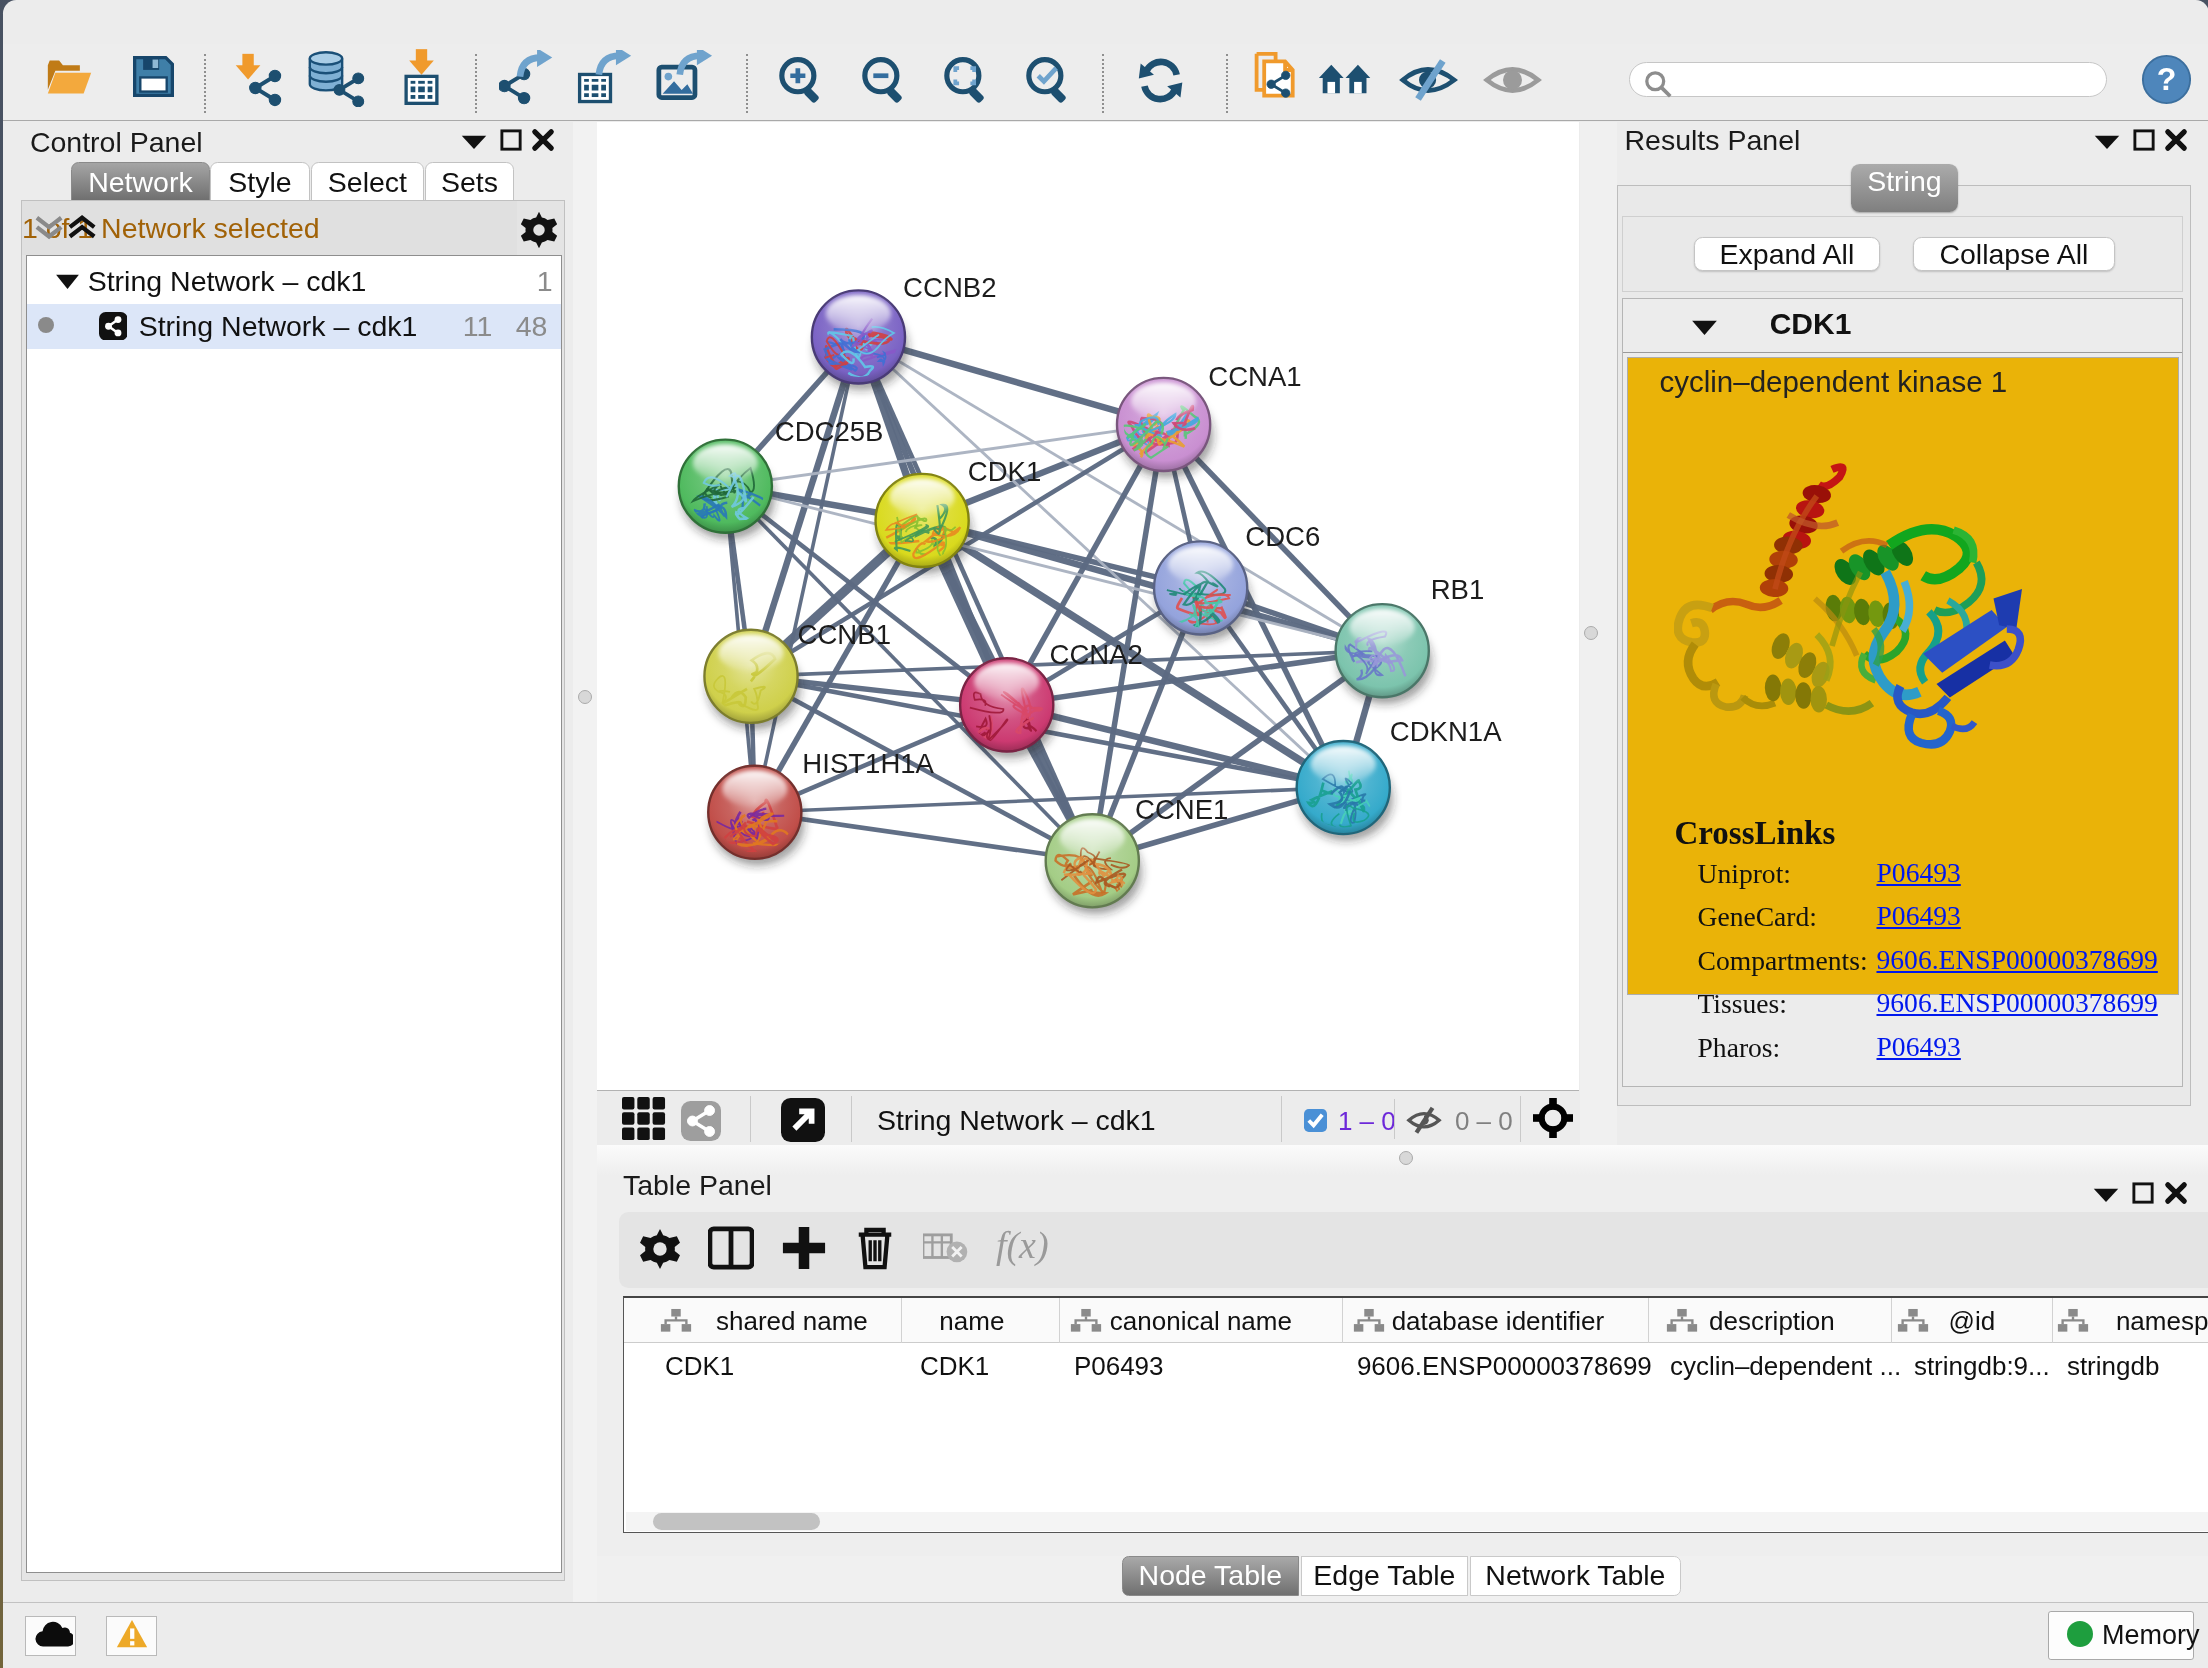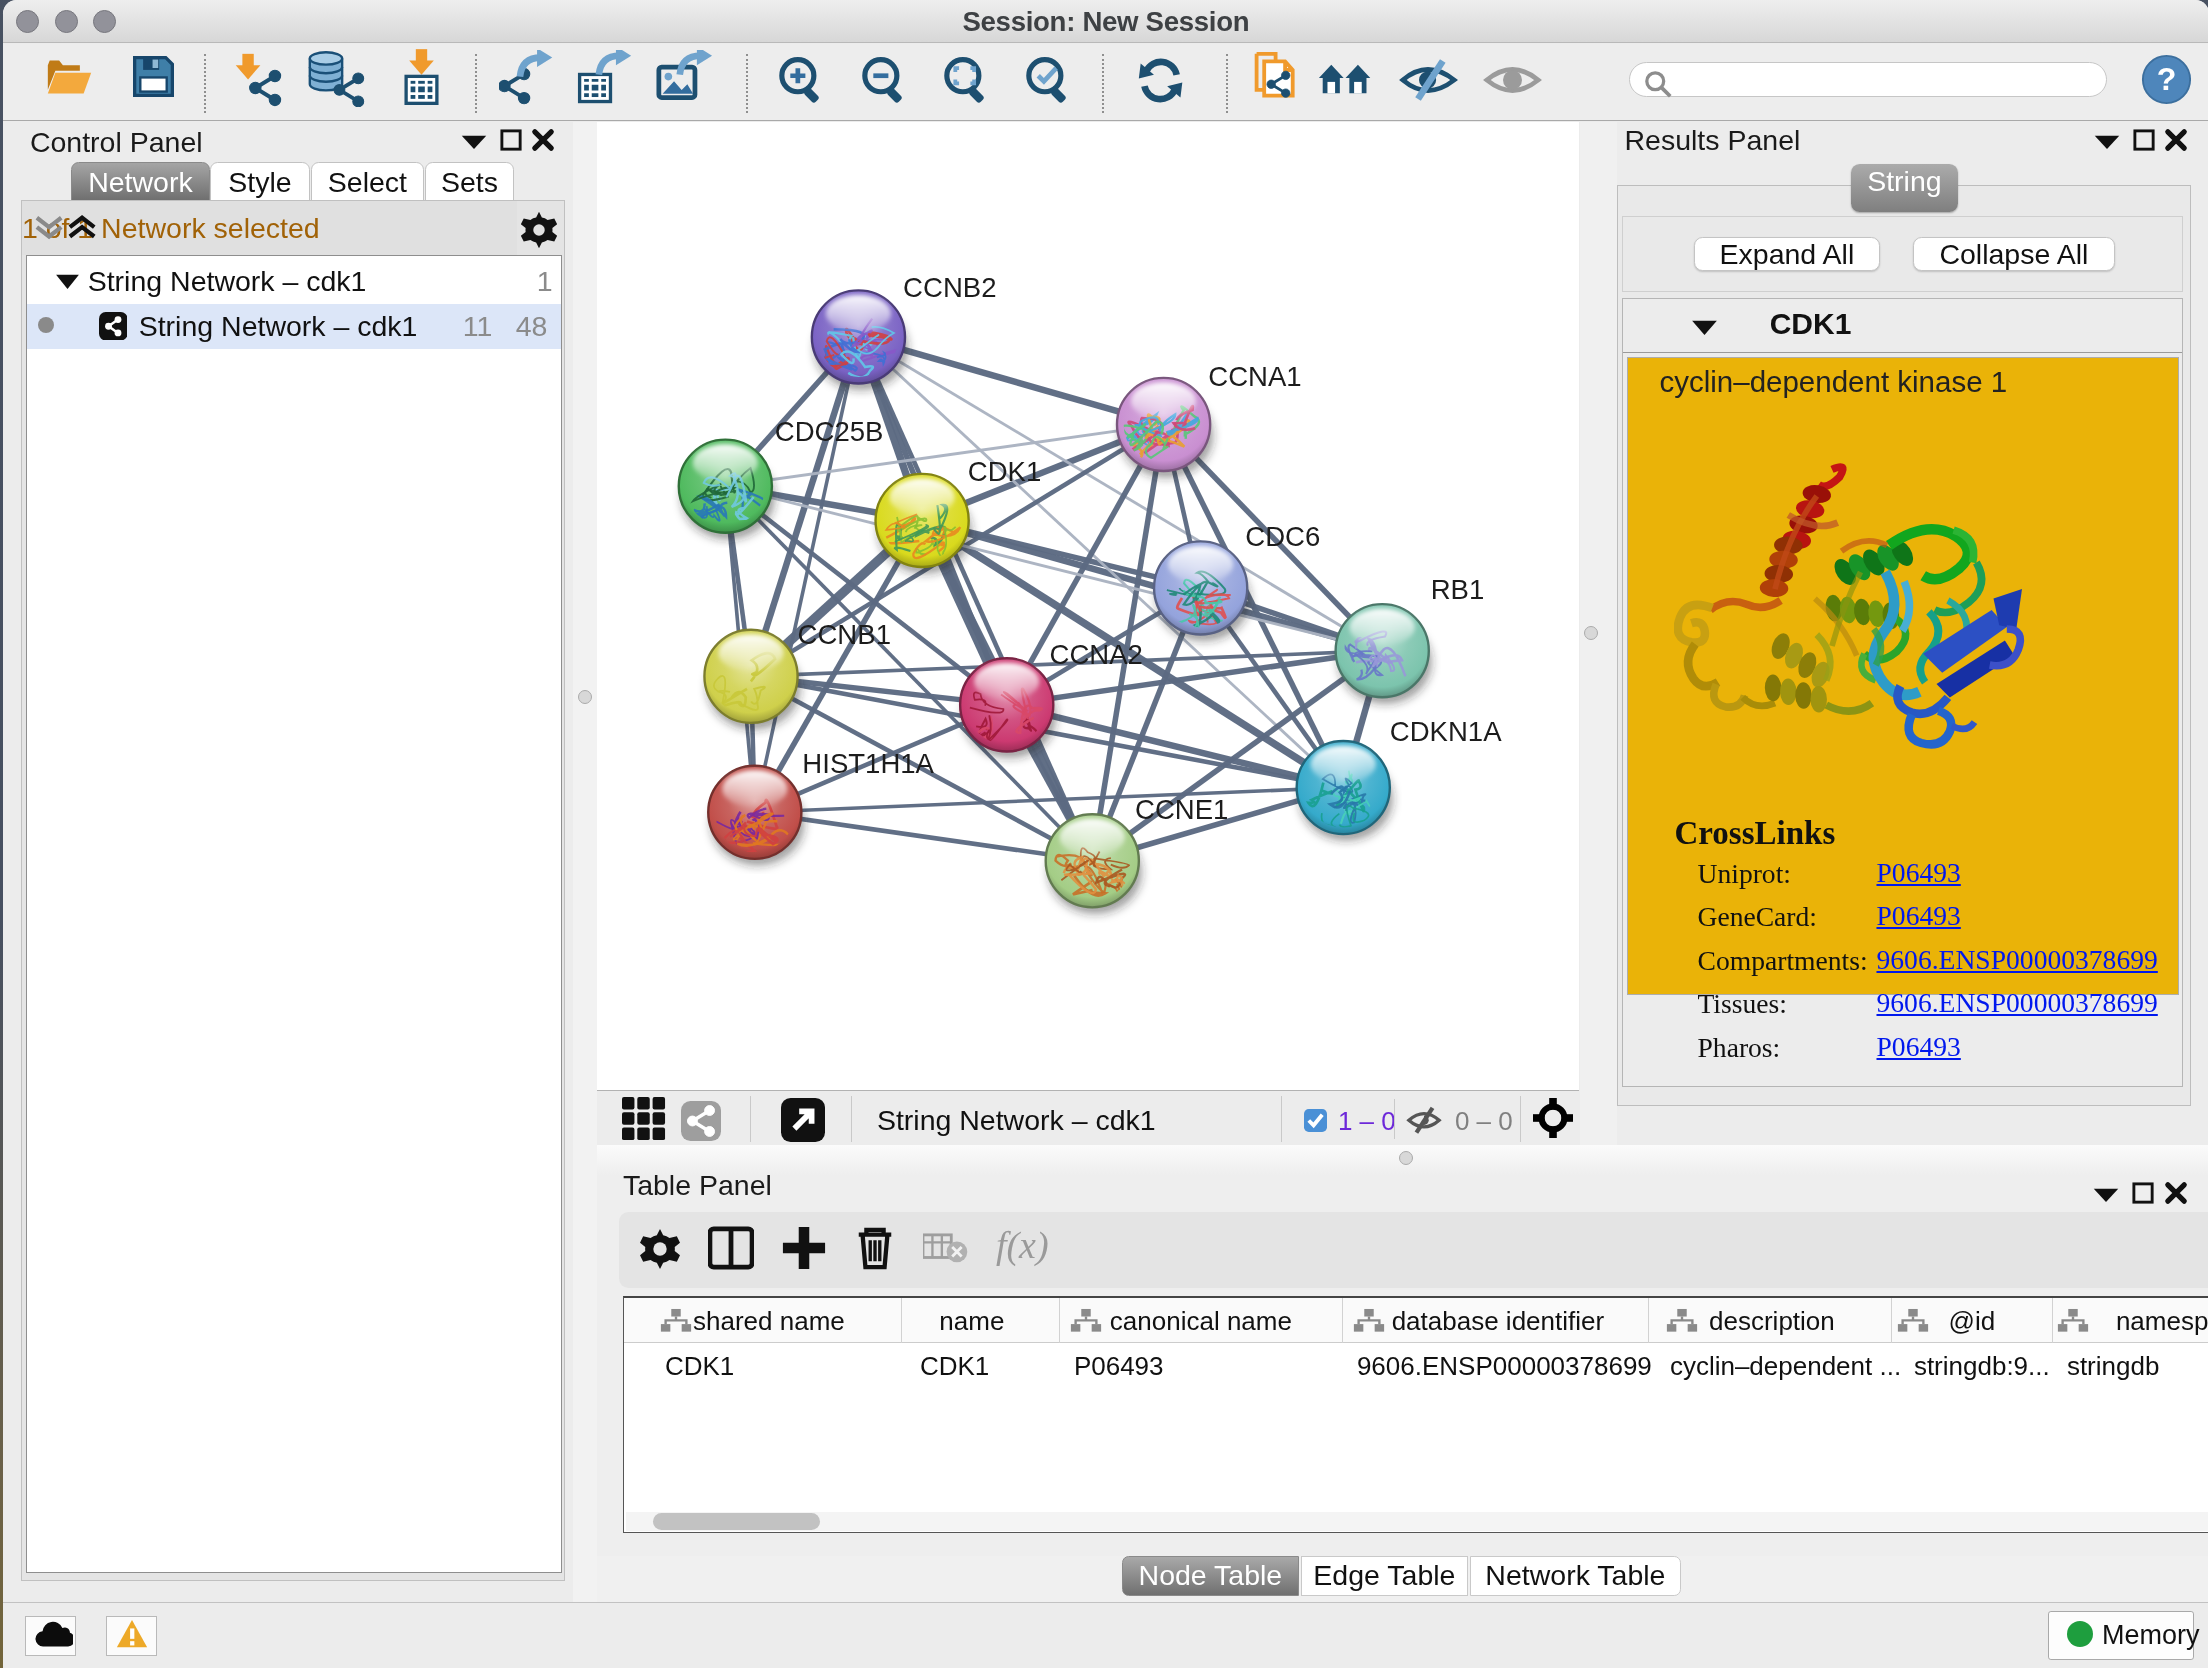--- a/index.html
+++ b/index.html
@@ -45,26 +45,20 @@
 .thead { position:absolute; left:0; top:0; width:100%; height:45px; background:#fafafa; border-bottom:1.9px solid #cccccc; }
 .tcol { position:absolute; top:0; height:45px; border-right:1.9px solid #d2d2d2; }
 .thtxt { font-size:26px; color:#111; }
 .trow { position:absolute; left:0; top:47px; width:100%; height:42px; font-size:26px; color:#111; }
 .bt-tab { position:absolute; top:0px; height:40px; border:1.9px solid #c9c9c9; background:#fff; color:#111; font-size:28.5px; text-align:center; line-height:36px; }
 </style>
 <style>.link{font-size:27.6px;color:#0018ee;text-decoration:underline;font-family:"Liberation Serif",serif;}</style></head>
 <body>
 <div class="win">
 
-  <div class="titlebar">
-    <div class="tl" style="left:13.3px;"></div>
-    <div class="tl" style="left:52px;"></div>
-    <div class="tl" style="left:90px;"></div>
-    <div class="title">Session: New Session</div>
-  </div>
 
   <div class="toolbar" id="maintb">
       <svg class="abs" style="left:39px;top:7.6px;" width="55" height="49" viewBox="0 0 58 52">
         <path d="M6 14 L6 40 L14 20 L40 20 L40 14 L22 14 L18 9 L8 9 Z" fill="#c07b17"></path>
         <path d="M14 22 L52 22 L44 44 L6 44 Z" fill="#f3a93d"></path>
       </svg>
       <svg class="abs" style="left:126px;top:7.6px;" width="49" height="49" viewBox="0 0 52 52">
         <path d="M6 6 h33 l7 7 v33 h-40 z" fill="#3f7fa8" stroke="#17466b" stroke-width="3.5"></path>
         <rect x="15" y="6" width="17" height="13" fill="#17466b"></rect>
         <rect x="25" y="8" width="6" height="9" fill="#8fb8d4"></rect>
@@ -860,21 +854,21 @@
       <div class="thead" id="thead">
           <div class="tcol" style="left:0px;width:278px;"></div>
           <svg class="abs" style="left:35px;top:8.6px;" width="34" height="28.5" viewBox="0 0 36 30">
             <g fill="#8a8a8a">
               <rect x="13" y="2" width="10" height="8"></rect>
               <rect x="2" y="18" width="10" height="8"></rect>
               <rect x="24" y="18" width="10" height="8"></rect>
               <path d="M18 10 v4 M7 18 v-4 h22 v4" stroke="#8a8a8a" stroke-width="2.5" fill="none"></path>
             </g>
           </svg>
-          <div class="abs thtxt" style="left:145px;top:7.6px;white-space:nowrap;transform:translateX(-50%);">shared name</div>
+          <div class="abs thtxt" style="left:168px;top:7.6px;white-space:nowrap;transform:translateX(-50%);">shared name</div>
           <div class="tcol" style="left:278px;width:158px;"></div>
           <div class="abs thtxt" style="left:348px;top:7.6px;white-space:nowrap;transform:translateX(-50%);">name</div>
           <div class="tcol" style="left:436px;width:283px;"></div>
           <svg class="abs" style="left:445px;top:8.6px;" width="34" height="28.5" viewBox="0 0 36 30">
             <g fill="#8a8a8a">
               <rect x="13" y="2" width="10" height="8"></rect>
               <rect x="2" y="18" width="10" height="8"></rect>
               <rect x="24" y="18" width="10" height="8"></rect>
               <path d="M18 10 v4 M7 18 v-4 h22 v4" stroke="#8a8a8a" stroke-width="2.5" fill="none"></path>
             </g>

